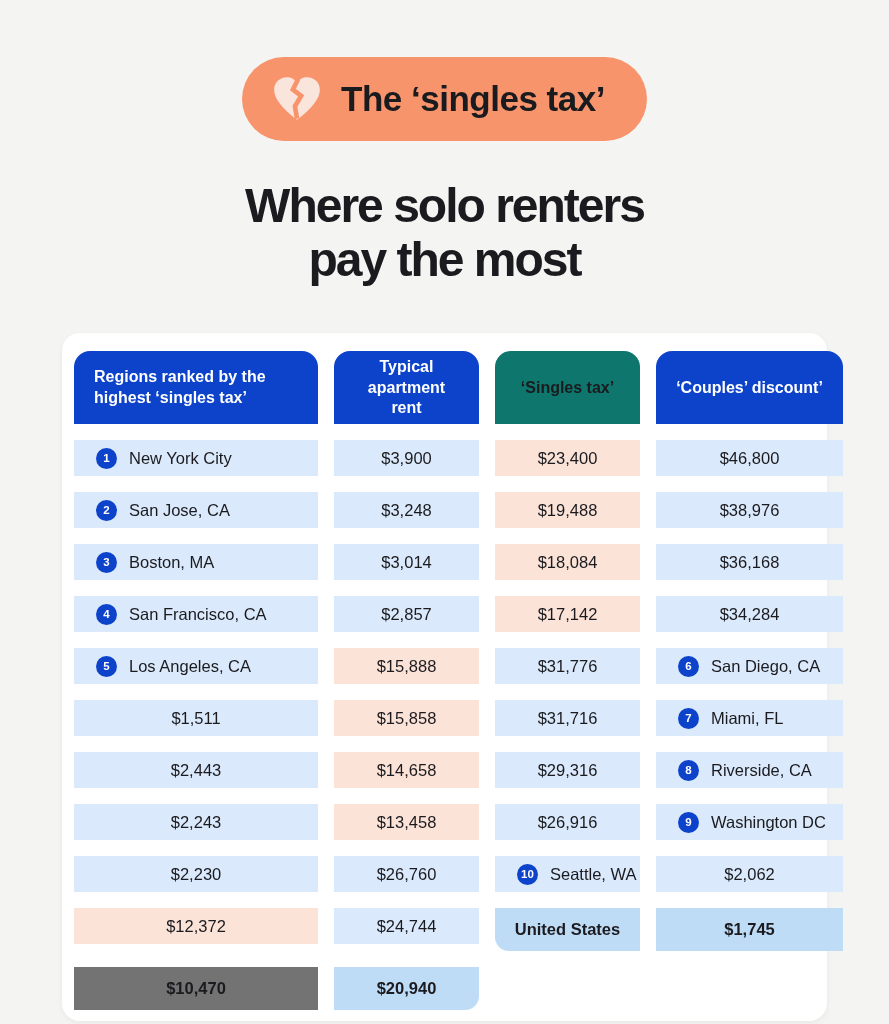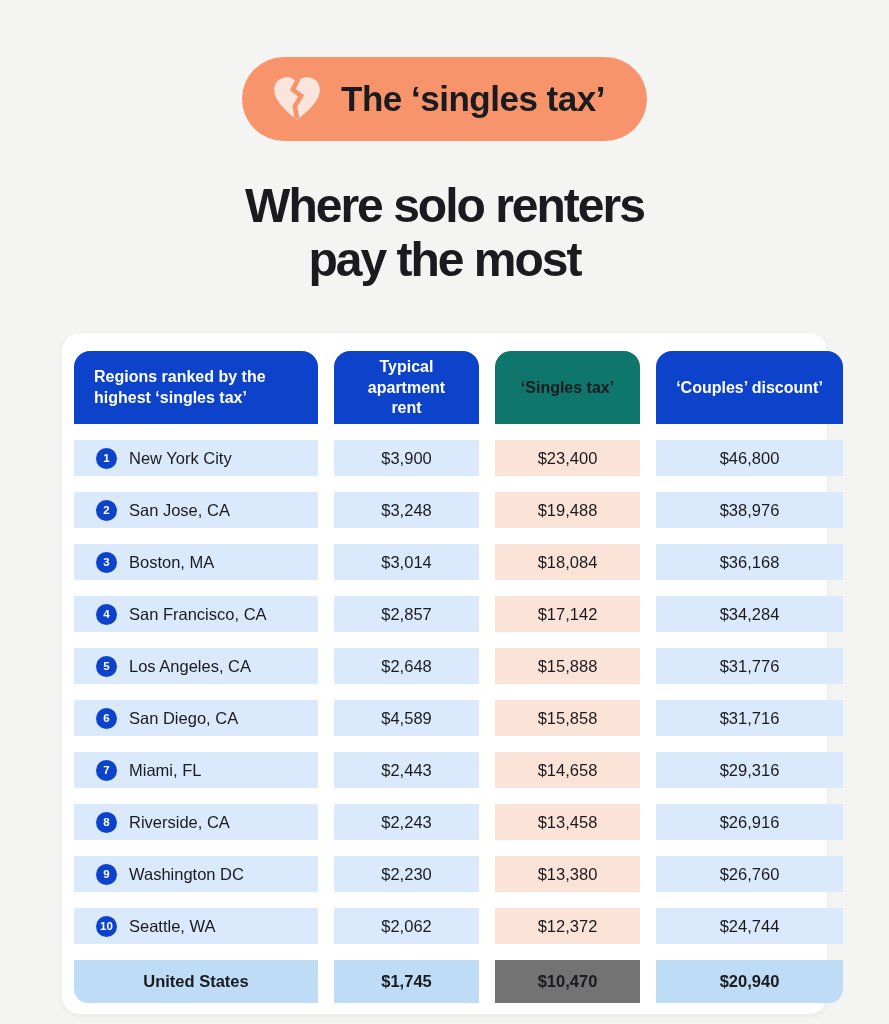--- a/index.html
+++ b/index.html
@@ -148,28 +148,27 @@
         <span class="badge">4</span>
         <span>San Francisco, CA</span>
       </div>
       <div class="cell c-rent">$2,857</div>
       <div class="cell c-tax">$17,142</div>
       <div class="cell c-disc">$34,284</div>
       <div class="cell c-region">
         <span class="badge">5</span>
         <span>Los Angeles, CA</span>
       </div>
-      <div class="cell c-rent">$2,648</div>
       <div class="cell c-tax">$15,888</div>
       <div class="cell c-disc">$31,776</div>
       <div class="cell c-region">
         <span class="badge">6</span>
         <span>San Diego, CA</span>
       </div>
-      <div class="cell c-rent">$4,589</div>
+      <div class="cell c-rent">$1,511</div>
       <div class="cell c-tax">$15,858</div>
       <div class="cell c-disc">$31,716</div>
       <div class="cell c-region">
         <span class="badge">7</span>
         <span>Miami, FL</span>
       </div>
       <div class="cell c-rent">$2,443</div>
       <div class="cell c-tax">$14,658</div>
       <div class="cell c-disc">$29,316</div>
       <div class="cell c-region">
@@ -177,21 +176,20 @@
         <span>Riverside, CA</span>
       </div>
       <div class="cell c-rent">$2,243</div>
       <div class="cell c-tax">$13,458</div>
       <div class="cell c-disc">$26,916</div>
       <div class="cell c-region">
         <span class="badge">9</span>
         <span>Washington DC</span>
       </div>
       <div class="cell c-rent">$2,230</div>
-      <div class="cell c-tax">$13,380</div>
       <div class="cell c-disc">$26,760</div>
       <div class="cell c-region">
         <span class="badge">10</span>
         <span>Seattle, WA</span>
       </div>
       <div class="cell c-rent">$2,062</div>
       <div class="cell c-tax">$12,372</div>
       <div class="cell c-disc">$24,744</div>
       <div class="cell c-region summary sum-first">United States</div>
       <div class="cell c-rent summary">$1,745</div>

